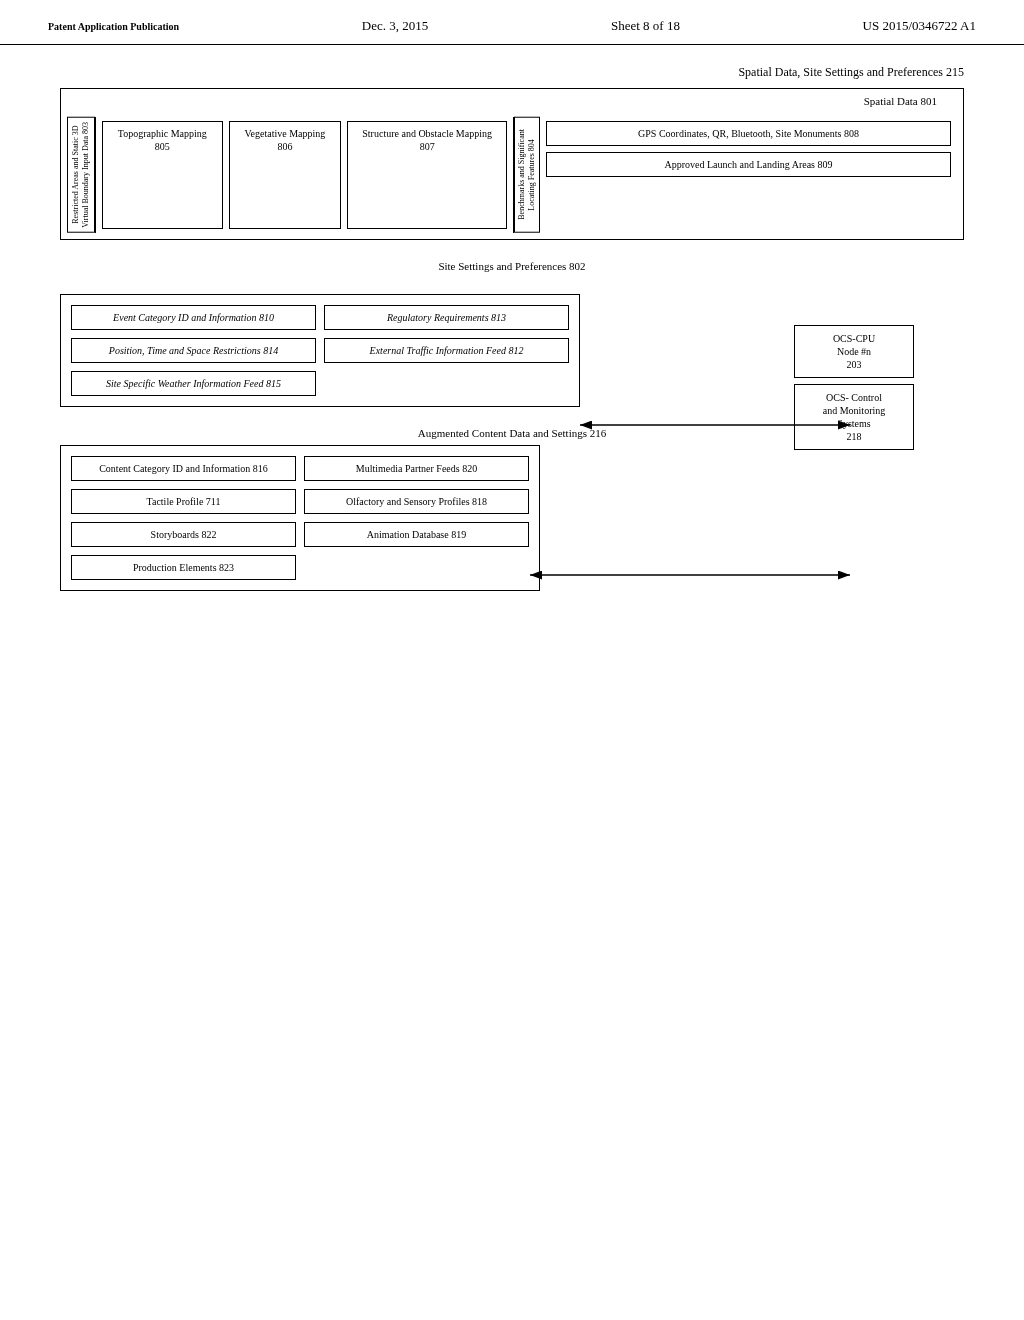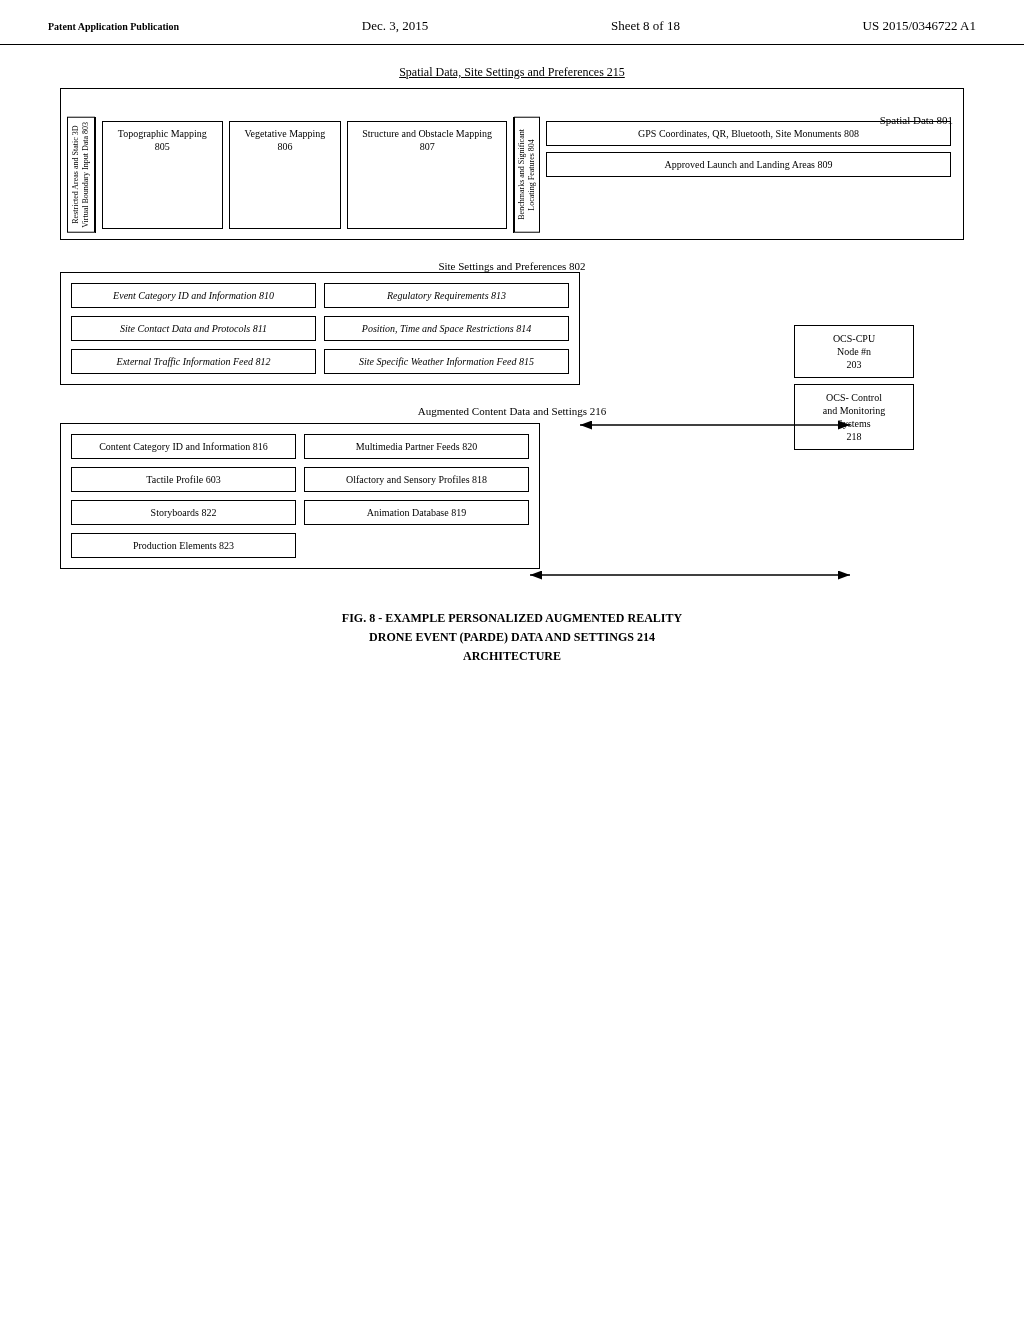--- a/index.html
+++ b/index.html
@@ -33,40 +33,38 @@
     .header-right {
       font-size: 13px;
     }
 
     .page-content {
       padding: 20px 60px;
       position: relative;
     }
 
     .diagram-title {
-      text-align: center;
+      text-align: right;
       font-size: 12px;
       margin-bottom: 8px;
-      text-decoration: underline;
     }
 
     
     .spatial-outer-box {
       border: 1px solid #000;
       padding: 6px;
       margin-bottom: 20px;
       position: relative;
     }
 
     .spatial-label {
       position: absolute;
       top: 6px;
-      right: 10px;
+      right: 26px;
       font-size: 11px;
-      margin-top: 19px;
     }
 
     .rotated-label-container {
       display: flex;
       align-items: center;
       justify-content: center;
       writing-mode: vertical-rl;
       transform: rotate(180deg);
       font-size: 9px;
       border: 1px solid #000;
@@ -121,21 +119,21 @@
       display: flex;
       flex-direction: row;
       gap: 0;
       margin-top: 4px;
     }
 
     
     .site-settings-title {
       text-align: center;
       font-size: 11px;
-      margin-bottom: 0;
+      margin-bottom: 22px;
       margin-top: 4px;
     }
 
     .site-settings-box {
       border: 1px solid #000;
       padding: 10px;
       margin-bottom: 20px;
       font-style: italic;
     }
 
@@ -262,22 +260,20 @@
     </div>
 
     <div class="section-block">
       <div class="site-settings-title">Site Settings and Preferences 802</div>
 
       <div class="site-settings-box" style="max-width:520px;">
         <div class="site-settings-grid">
           <div class="box-item">Event Category ID and
 Information 810</div>
           <div class="box-item">Regulatory Requirements 813</div>
-          <div class="box-item">Site Contact Data and
-Protocols 811</div>
           <div class="box-item">Position, Time and Space
 Restrictions 814</div>
           <div class="box-item">External Traffic
 Information Feed 812</div>
           <div class="box-item">Site Specific Weather
 Information Feed 815</div>
         </div>
       </div>
     </div>
 
@@ -309,33 +305,28 @@
 
     <div class="section-block" style="margin-top:20px;">
       <div class="augmented-title">Augmented Content Data and Settings 216</div>
 
       <div class="augmented-box" style="max-width:480px;">
         <div class="augmented-grid">
           <div class="box-item">Content Category ID
 and Information 816</div>
           <div class="box-item">Multimedia Partner
 Feeds 820</div>
-          <div class="box-item">Tactile Profile 603</div>
+          <div class="box-item">Tactile Profile 711</div>
           <div class="box-item">Olfactory and Sensory
 Profiles 818</div>
           <div class="box-item">Storyboards 822</div>
           <div class="box-item">Animation Database
 819</div>
           <div class="box-item">Production Elements
 823</div>
         </div>
       </div>
     </div>
 
   </div>
 
-  <div class="figure-caption">
-    <div>FIG. 8 - EXAMPLE PERSONALIZED AUGMENTED REALITY</div>
-    <div>DRONE EVENT (PARDE) DATA AND SETTINGS 214</div>
-    <div>ARCHITECTURE</div>
-  </div>
 
 </div>
 
 </body></html>

